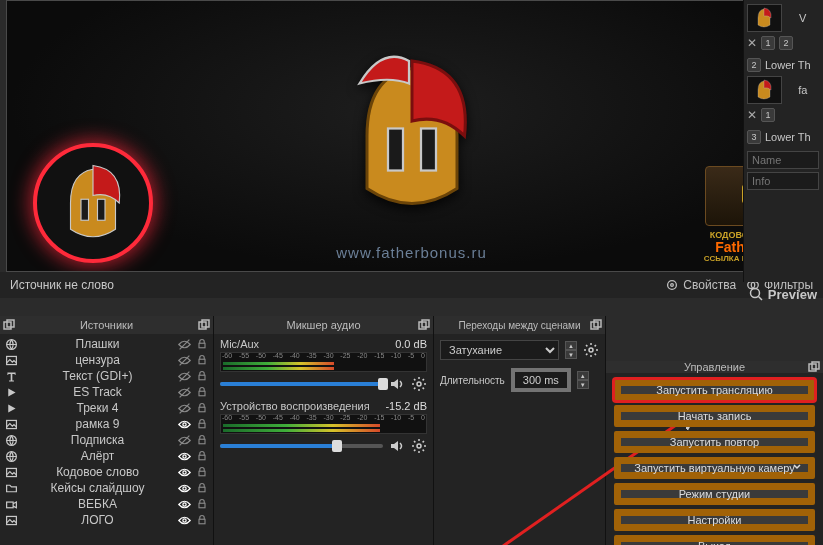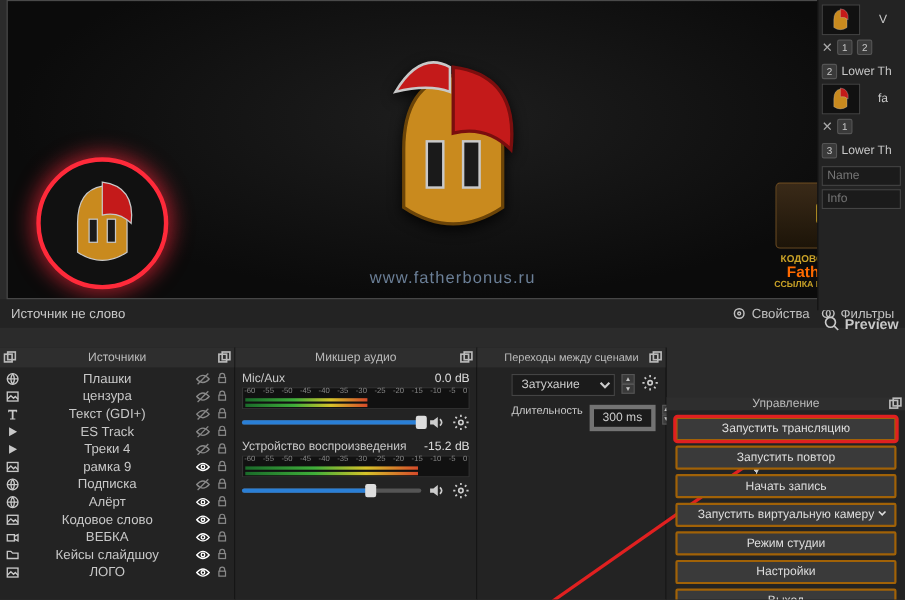--- a/index.html
+++ b/index.html
@@ -72,31 +72,31 @@
 .meter-bar { height:3px; background:linear-gradient(to right,#1a6b2a 0%,#3fae3a 40%,#d6c22a 70%,#d64a2a 100%); }
 .slider-row { display:flex; align-items:center; gap:6px; margin-top:4px; }
 .slider { flex:1; height:4px; background:#555; position:relative; border-radius:2px; }
 .slider-fill { position:absolute; left:0; top:0; bottom:0; background:#2a7fd6; border-radius:2px; }
 .slider-knob { position:absolute; top:-4px; width:10px; height:12px; background:#ddd; border-radius:2px; transform:translateX(-50%); }
 .vol-icon, .gear-icon { width:16px; height:16px; cursor:pointer; display:inline-flex; align-items:center; justify-content:center; color:#ccc; }
 
 
 .trans-dock { width:172px; }
 .trans-body { padding:6px; display:flex; flex-direction:column; gap:8px; }
-.trans-row { display:flex; align-items:flex-start; gap:6px;margin-left:25px; }
+.trans-row { display:flex; align-items:center; gap:6px; }
 .trans-select { flex:1; background:#1b1b1b; border:1px solid #444; color:#ccc; padding:2px 4px; height:20px; font-size:11px; }
 .stepper { width:12px; display:flex; flex-direction:column; }
 .step-btn { height:9px; background:#3a3a3a; border:1px solid #555; font-size:6px; display:flex; align-items:center; justify-content:center; cursor:pointer; }
 .trans-label { font-size:10px; }
 .dur-input { width:60px; background:#1b1b1b; border:4px solid #737373; color:#ccc; padding:2px 4px; text-align:center; font-size:11px; }
 
 
 .controls-dock { flex:1; }
 .controls-body { padding:6px 8px; display:flex; flex-direction:column; gap:4px; position:relative; }
-.ctrl-btn { background:#3a3a3a; border:2px solid #a16207; color:#ddd; height:22px; display:flex; align-items:center; justify-content:center; font-size:11px; cursor:pointer; border-radius:2px; position:relative; }
+.ctrl-btn { background:#3a3a3a; border:7px solid #a16207; color:#ddd; height:22px; display:flex; align-items:center; justify-content:center; font-size:11px; cursor:pointer; border-radius:2px; position:relative; }
 .ctrl-btn.highlight { outline:2px solid #e02020; outline-offset:-1px; box-shadow:0 0 0 2px #e02020; }
 .ctrl-btn .chev { position:absolute; right:2px; width:14px; font-size:9px; }
 
 
 .red-arrow { position:absolute; pointer-events:none; }
 
 
 svg { stroke:currentColor; fill:none; stroke-width:1.5; }
 svg.fill { fill:currentColor; stroke:none; }
 
@@ -414,45 +414,45 @@
           <span class="src-lock">
             <svg viewBox="0 0 16 16" width="12" height="12">
               <rect x="4" y="7" width="8" height="6"></rect>
               <path d="M5 7V5a3 3 0 016 0v2"></path>
             </svg>
           </span>
         </div>
         <div class="src-row">
           <span class="src-icon">
             <svg viewBox="0 0 16 16" width="13" height="13">
+              <path d="M2 4h4l2 2h6v6H2z"></path>
+            </svg>
+          </span>
+          <span class="src-name">Кейсы слайдшоу</span>
+          <span class="src-eye on">
+            <svg viewBox="0 0 16 16" width="13" height="13">
+              <path d="M1 8q7-8 14 0q-7 8-14 0z"></path>
+              <circle cx="8" cy="8" r="2"></circle>
+            </svg>
+          </span>
+          <span class="src-lock">
+            <svg viewBox="0 0 16 16" width="12" height="12">
+              <rect x="4" y="7" width="8" height="6"></rect>
+              <path d="M5 7V5a3 3 0 016 0v2"></path>
+            </svg>
+          </span>
+        </div>
+        <div class="src-row">
+          <span class="src-icon">
+            <svg viewBox="0 0 16 16" width="13" height="13">
               <rect x="2" y="5" width="8" height="7"></rect>
               <path d="M10 7l4-2v7l-4-2"></path>
             </svg>
           </span>
           <span class="src-name">ВЕБКА</span>
-          <span class="src-eye on">
-            <svg viewBox="0 0 16 16" width="13" height="13">
-              <path d="M1 8q7-8 14 0q-7 8-14 0z"></path>
-              <circle cx="8" cy="8" r="2"></circle>
-            </svg>
-          </span>
-          <span class="src-lock">
-            <svg viewBox="0 0 16 16" width="12" height="12">
-              <rect x="4" y="7" width="8" height="6"></rect>
-              <path d="M5 7V5a3 3 0 016 0v2"></path>
-            </svg>
-          </span>
-        </div>
-        <div class="src-row">
-          <span class="src-icon">
-            <svg viewBox="0 0 16 16" width="13" height="13">
-              <path d="M2 4h4l2 2h6v6H2z"></path>
-            </svg>
-          </span>
-          <span class="src-name">Кейсы слайдшоу</span>
           <span class="src-eye on">
             <svg viewBox="0 0 16 16" width="13" height="13">
               <path d="M1 8q7-8 14 0q-7 8-14 0z"></path>
               <circle cx="8" cy="8" r="2"></circle>
             </svg>
           </span>
           <span class="src-lock">
             <svg viewBox="0 0 16 16" width="12" height="12">
               <rect x="4" y="7" width="8" height="6"></rect>
               <path d="M5 7V5a3 3 0 016 0v2"></path>
@@ -637,22 +637,22 @@
     <div class="controls-body" id="controls-body">
       <svg class="red-arrow" style="left:-120px; top:28px;" width="230" height="160" viewBox="0 0 230 160">
         <defs>
             <marker id="ah" markerWidth="8" markerHeight="8" refX="6" refY="3" orient="auto">
               <path d="M0 0 L6 3 L0 6 Z" fill="#e02020"></path>
             </marker>
           </defs>
         <line x1="10" y1="150" x2="210" y2="10" stroke="#e02020" stroke-width="3" marker-end="url(#ah)"></line>
       </svg>
     <div class="ctrl-btn highlight">Запустить трансляцию</div>
+        <div class="ctrl-btn">Начать запись</div>
         <div class="ctrl-btn">Запустить повтор</div>
-        <div class="ctrl-btn">Начать запись</div>
         <div class="ctrl-btn">Запустить виртуальную камеру<span class="chev"><svg viewBox="0 0 10 10" width="10" height="10">
               <path d="M2 3l3 3 3-3"></path>
             </svg></span></div>
         <div class="ctrl-btn">Режим студии</div>
         <div class="ctrl-btn">Настройки</div>
         <div class="ctrl-btn">Выход</div>
       </div>
   </div>
 
 </div>

